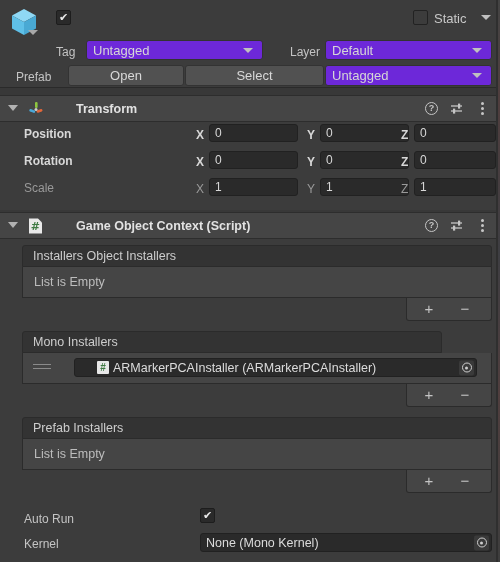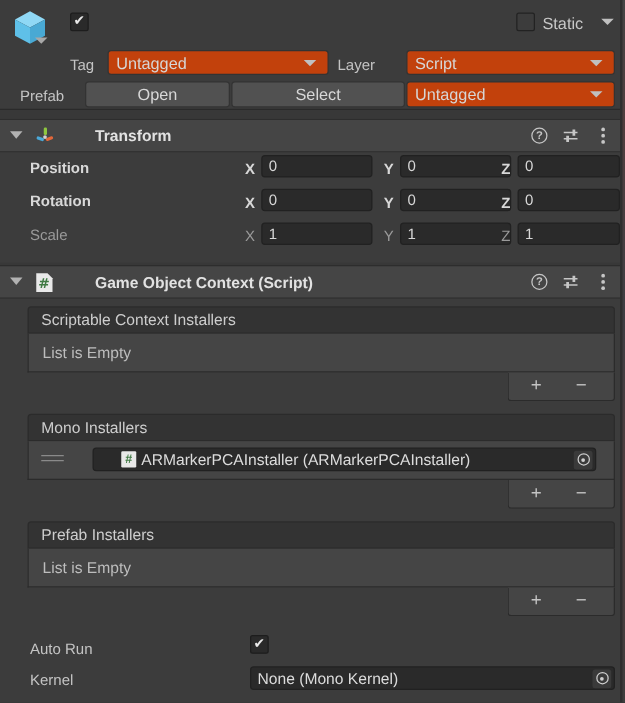--- a/index.html
+++ b/index.html
@@ -37,21 +37,21 @@
   .namefield {
     background:#2a2a2a; border:1px solid #222; border-radius:3px;
     display:flex; align-items:center; padding-left:7px;
     color:#e6e6e6; font-size:14px; font-weight:bold;
   }
 
   .static-box { background:#3c3c3c; border:1px solid #222; border-radius:2px; }
   .static-txt { color:#c8c8c8; font-size:13px; }
 
   .dropdown {
-    background:#c2410c; border:1px solid #333; border-radius:3px;
+    background:#6d28d9; border:1px solid #333; border-radius:3px;
     display:flex; align-items:center; padding-left:6px;
     color:#d6d6d6; font-size:13px;
   }
   .dd-arrow {
     position:absolute; width:0; height:0;
     border-left:5px solid transparent; border-right:5px solid transparent;
     border-top:5px solid #c0c0c0;
   }
   .tri-down {
     width:0; height:0; border-left:5px solid transparent;
@@ -149,23 +149,23 @@
     <div class="static-box abs" style="left:413px; top:10px; width:15px; height:15px;"></div>
     <div class="abs static-txt" style="left:434px; top:11px;">Static</div>
     <div class="abs tri-down" style="left:481px; top:15px;"></div>
 
     <div class="abs lbl" style="left:56px; top:46px;">Tag</div>
     <div class="dropdown abs" style="left:86px; top:40px; width:177px; height:20px;">
       <span>Untagged</span>
     </div>
     <div class="dd-arrow" style="left:243px; top:48px;"></div>
 
-    <div class="abs lbl" style="left:270px; top:46px;">Layer</div>
+    <div class="abs lbl" style="left:290px; top:46px;">Layer</div>
     <div class="dropdown abs" style="left:325px; top:40px; width:167px; height:20px;">
-      <span>Script</span>
+      <span>Default</span>
     </div>
     <div class="dd-arrow" style="left:472px; top:48px;"></div>
 
     <div class="abs lbl" style="left:16px; top:71px;">Prefab</div>
     <div class="btn abs" style="left:68px; top:65px; width:116px; height:21px;">
       <span>Open</span>
     </div>
     <div class="btn abs" style="left:185px; top:65px; width:139px; height:21px;">
       <span>Select</span>
     </div>
@@ -277,31 +277,31 @@
     <div class="kebab" style="right:16px; top:7px;">
       <i></i>
         <i></i>
         <i></i>
     </div>
   </div>
 
   <div class="comp-body" style="top:239px; height:323px;">
 
     <div class="list-hdr" style="left:22px; top:6px; width:470px; height:22px; border-radius:3px 3px 0 0;">
-      <span>Scriptable Context Installers</span>
+      <span>Installers Object Installers</span>
     </div>
     <div class="list-body" style="left:22px; top:28px; width:470px; height:31px;">
       <div class="list-empty" style="left:11px; top:8px;">List is Empty</div>
     </div>
     <div class="list-ftr" style="left:406px; top:59px; width:86px; height:23px;">
       <div class="pm-btn" style="left:14px; top:3px; width:16px;">+</div>
       <div class="pm-btn" style="left:50px; top:3px; width:16px;">−</div>
     </div>
 
-    <div class="list-hdr" style="left:22px; top:92px; width:470px; height:22px; border-radius:3px 3px 0 0;">
+    <div class="list-hdr" style="left:22px; top:92px; width:420px; height:22px; border-radius:3px 3px 0 0;">
       <span>Mono Installers</span>
     </div>
     <div class="list-body" style="left:22px; top:114px; width:470px; height:31px;">
 
       <div class="drag-handle" style="left:10px; top:11px;">
           <i></i>
           <i></i>
         </div>
 
       <div class="objfield" style="left:51px; top:5px; width:403px;">

